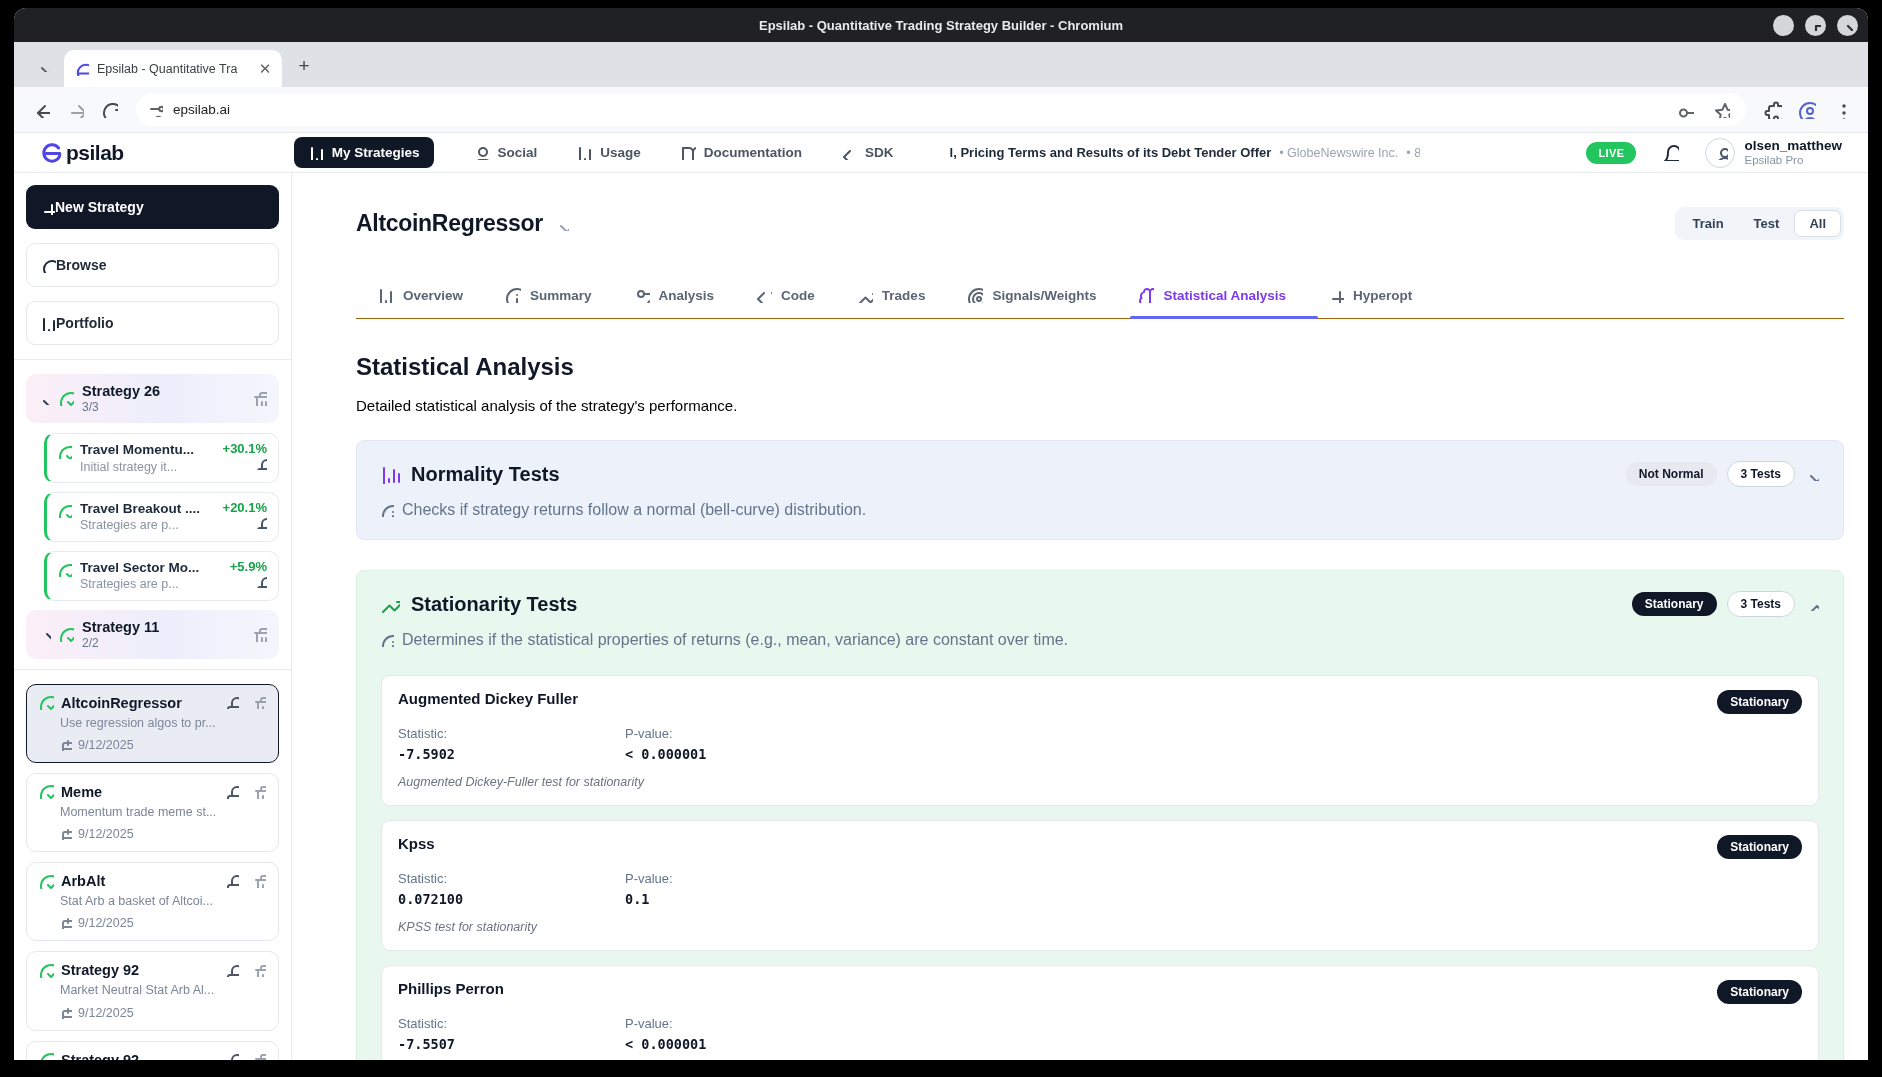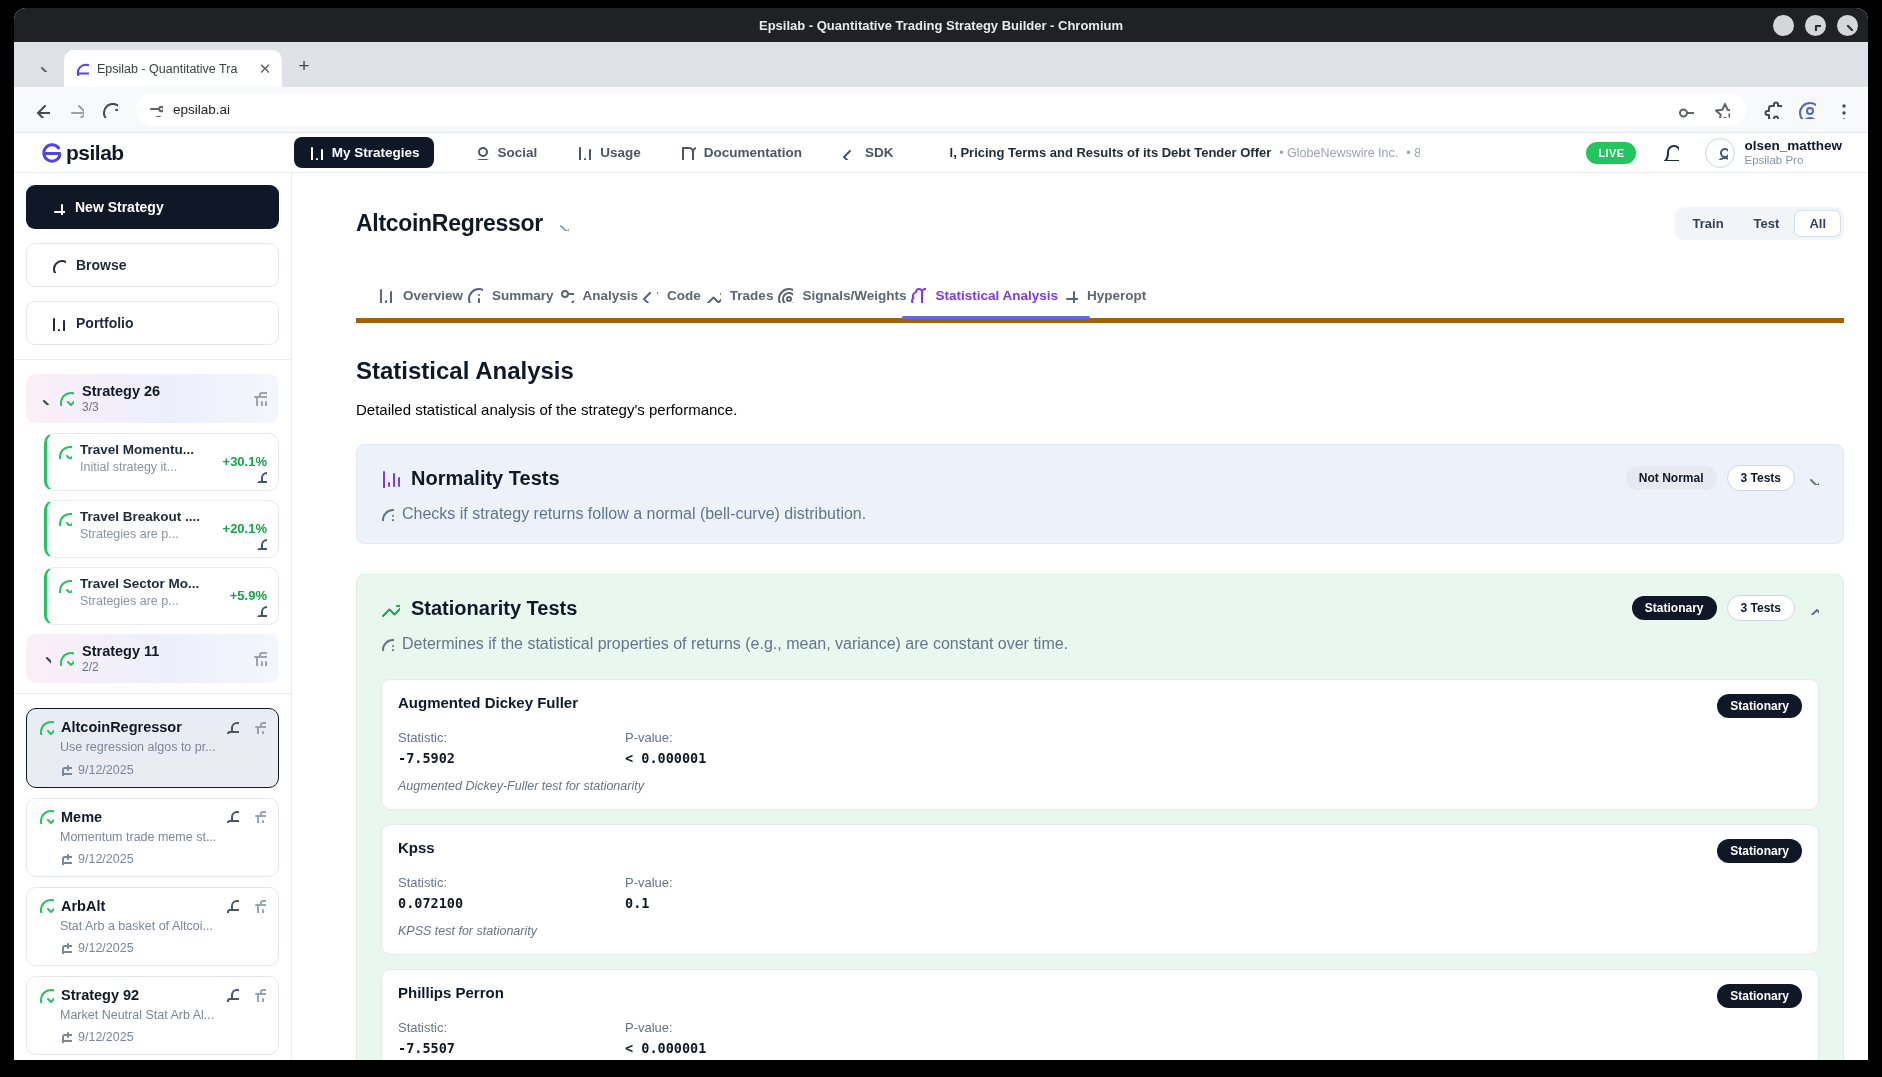--- a/index.html
+++ b/index.html
@@ -56,38 +56,38 @@
   .user-avatar { width:30px; height:30px; border-radius:50%; border:1.5px solid #cbd5e1; color:#475569; display:flex; align-items:center; justify-content:center; font-size:15px; }
   .user-name { font-size:13.5px; font-weight:700; color:#101828; line-height:1.2; }
   .user-plan { font-size:11.5px; color:#8a93a3; line-height:1.2; }
 
   
   .appbody { flex:1; display:flex; min-height:0; }
   .sidebar { width:278px; flex:none; border-right:1px solid #e8eaee; padding:12px; overflow:hidden; }
   .main { flex:1; min-width:0; padding:0 24px 0 64px; overflow:hidden; }
 
   
-  .sb-btn { width:100%; height:44px; border-radius:9px; display:flex; align-items:center; gap:10px; padding:0 24px; font-size:14px; font-weight:700; cursor:pointer; font-family:inherit; margin-bottom:14px; }
+  .sb-btn { width:100%; height:44px; border-radius:9px; display:flex; align-items:center; padding:0 14px; font-size:14px; font-weight:700; cursor:pointer; font-family:inherit; margin-bottom:14px; }
   .sb-btn .ic { font-size:15px; }
   .sb-btn.primary { background:#101828; color:#fff; border:none; }
   .sb-btn.ghost { background:#fff; color:#1f2937; border:1px solid #e4e7ec; }
   .sb-divider { border:none; border-top:1px solid #e8eaee; margin:2px -12px 14px; }
 
   .group-card { border-radius:10px; padding:8px 12px; display:flex; align-items:center; gap:8px; margin-bottom:10px; background:linear-gradient(90deg,#fceef7 0%, #eceffb 55%, #f4f6fd 100%); cursor:pointer; }
   .group-caret { color:#334155; font-size:13px; flex:none; }
   .check { color:#22c55e; font-size:15px; flex:none; }
   .group-name { font-size:14.5px; font-weight:800; color:#101828; line-height:1.25; }
   .group-count { font-size:12px; color:#64748b; line-height:1.25; }
   .gtrash { margin-left:auto; color:#9aa3af; font-size:15px; border:none; background:transparent; cursor:pointer; }
 
   .subcard { margin:0 0 9px 18px; background:#fff; border:1px solid #e7eaf0; border-left:3px solid #22c55e; border-radius:10px; padding:7px 11px; display:flex; gap:8px; cursor:pointer; }
   .subcard .check { margin-top:4px; font-size:14px; }
   .sub-title { font-size:13.5px; font-weight:800; color:#1e293b; line-height:1.3; }
   .sub-sub { font-size:12.5px; color:#8a93a3; line-height:1.3; }
-  .sub-right { margin-left:auto; text-align:right; display:flex; flex-direction:column; align-items:flex-end; gap:2px;margin-top:13px; }
+  .sub-right { margin-left:auto; text-align:right; display:flex; flex-direction:column; align-items:flex-end; gap:2px; }
   .sub-pct { font-size:13px; font-weight:800; color:#16a34a; }
   .sub-lock { color:#475569; font-size:12px; }
 
   .stratcard { background:#fff; border:1px solid #e4e7ec; border-radius:10px; padding:10px 12px; margin-bottom:10px; cursor:pointer; }
   .stratcard.sel { background:#e9edf3; border:1.5px solid #101828; }
   .strat-row1 { display:flex; align-items:center; gap:7px; }
   .strat-title { font-size:14.5px; font-weight:800; color:#101828; }
   .strat-icons { margin-left:auto; display:flex; gap:14px; color:#4b5563; }
   .strat-icons .ic { font-size:13.5px; cursor:pointer; }
   .strat-icons .tr { color:#9aa3af; }
@@ -96,21 +96,21 @@
   .strat-date .ic { font-size:12px; }
 
   
   .main-header { margin-top:34px; display:flex; align-items:center; }
   .strategy-h { font-size:23px; font-weight:800; color:#101828; letter-spacing:-0.3px; }
   .h-caret { color:#94a3b8; font-size:14px; margin-left:12px; cursor:pointer; }
   .mode-toggle { margin-left:auto; background:#f1f4f8; border-radius:9px; padding:3px; display:flex; }
   .mode-btn { border:none; background:transparent; font-size:13px; font-weight:700; color:#334155; padding:6px 15px; border-radius:7px; cursor:pointer; font-family:inherit; }
   .mode-btn.active { background:#fff; border:1px solid #d8dee6; padding:5px 14px; }
 
-  .tabs { margin-top:34px; display:flex; padding-left:20px; border-bottom:5px solid #a16207; }
+  .tabs { margin-top:34px; display:flex; gap:38px; padding-left:20px; border-bottom:1px solid #a16207; }
   .tab-item { display:flex; align-items:center; gap:9px; padding:13px 2px 15px; font-size:13.5px; font-weight:600; color:#5b6573; background:transparent; border:none; cursor:pointer; position:relative; font-family:inherit; }
   .tab-item .ic { font-size:16px; }
   .tab-item.active { color:#7c3aed; }
   .tab-item.active::after { content:""; position:absolute; left:-6px; right:-30px; bottom:-1px; height:3px; background:#6366f1; border-radius:2px; }
 
   .page-h1 { margin-top:34px; font-size:24px; font-weight:800; color:#101828; }
   .page-sub { margin-top:16px; font-size:15px; color:#000000; }
 
   .section-card { margin-top:26px; border-radius:8px; padding:20px 24px; }
   .section-card.normality { background:#edf2fa; border:1px solid #e2e9f4; }

